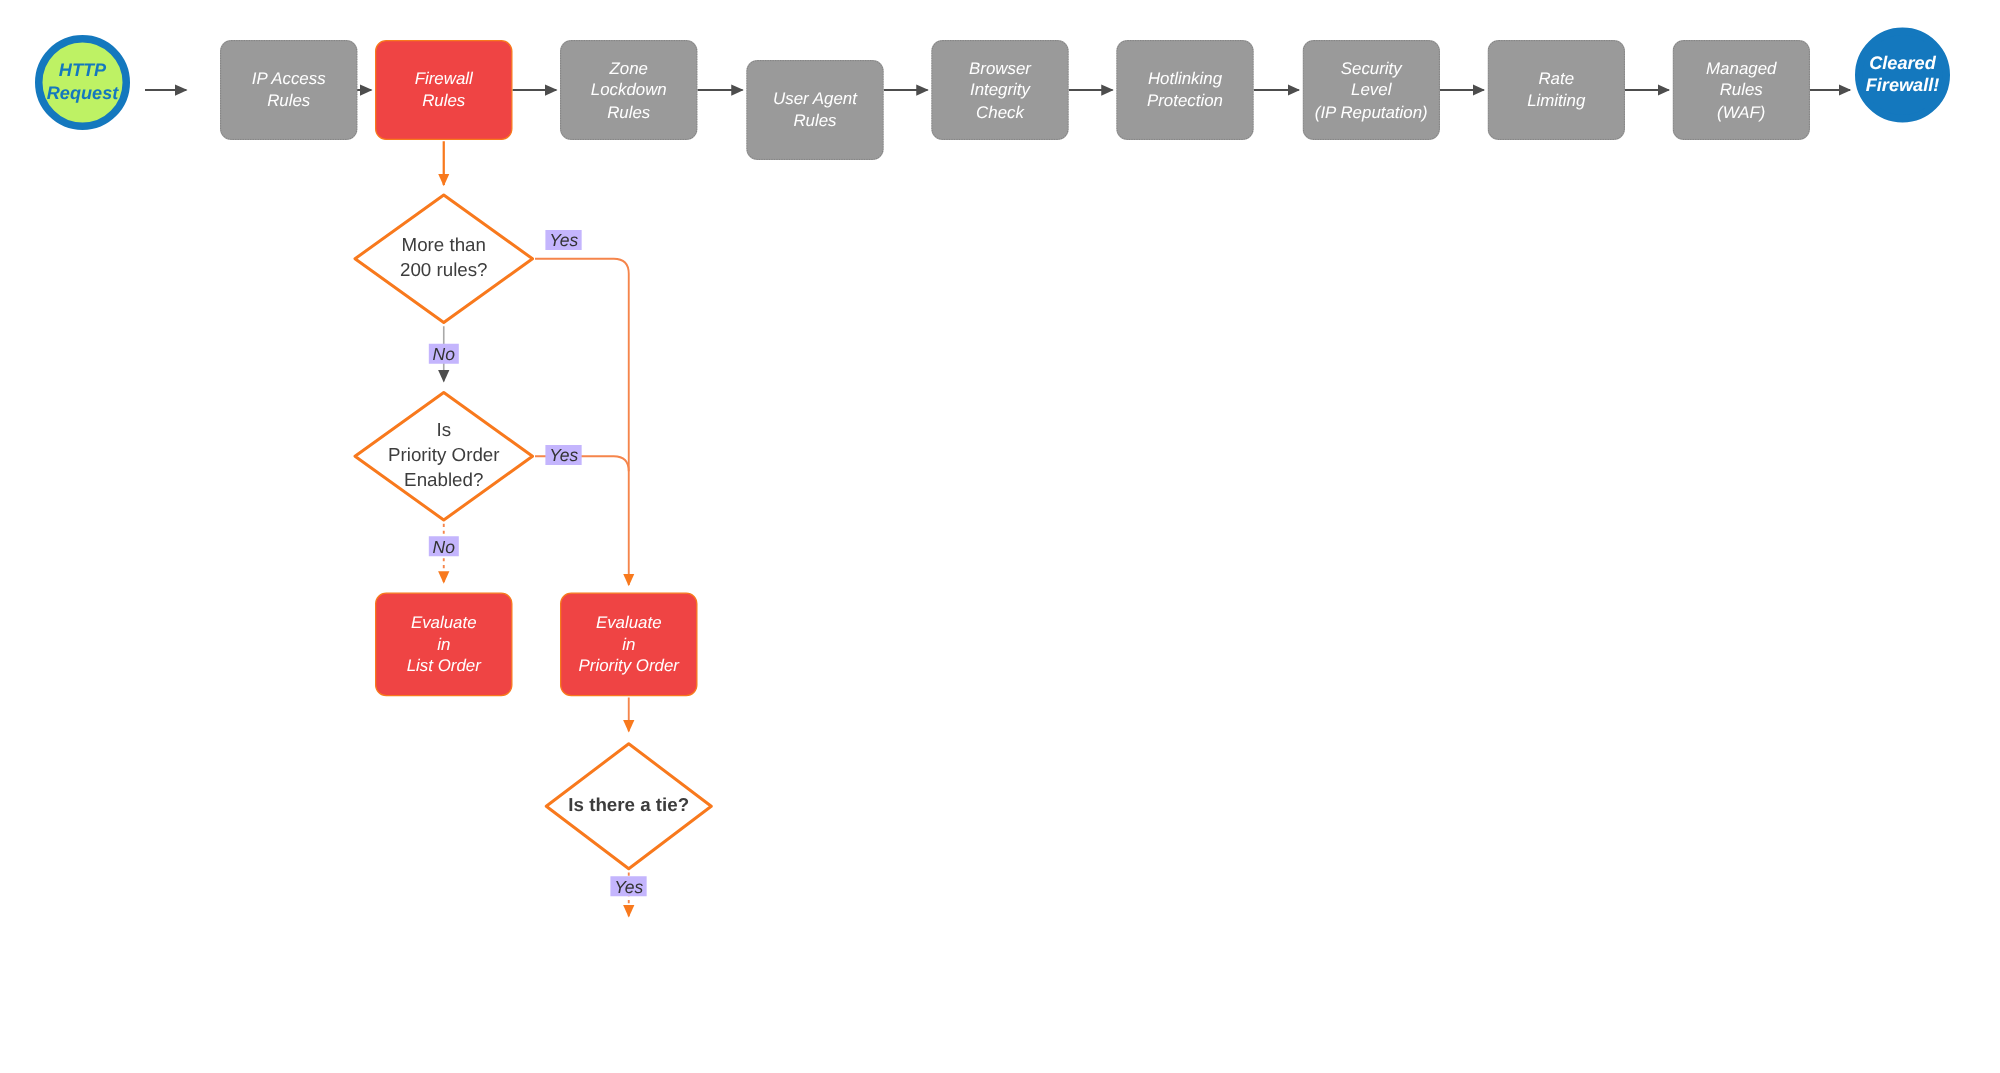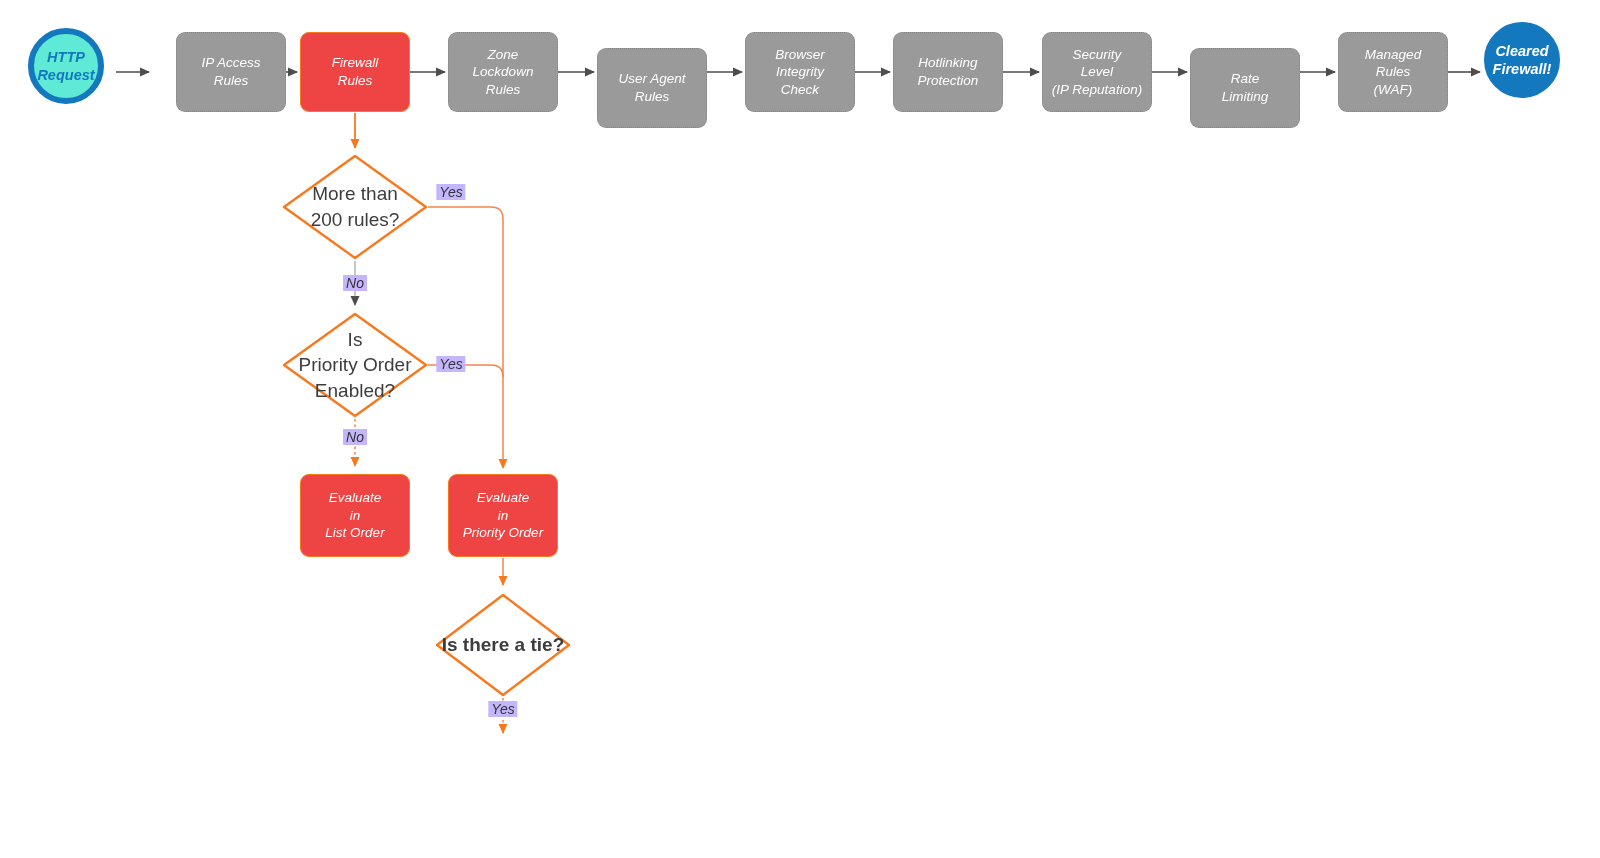--- a/index.html
+++ b/index.html
@@ -11,29 +11,29 @@
           text-align:center; box-sizing:border-box; }
   .node .lbl { white-space:pre-line; display:block; }
 
   .box { width:110px; height:80px; border-radius:9px; font-style:italic;
          font-size:13.5px; line-height:1.3; color:#ffffff; }
   .box.gray   { background:#9A9A9A; border:1px dotted #858585; }
   .box.orange { background:#ef4444; border:1px solid #F8791D; }
 
   .circle { width:76px; height:76px; border-radius:50%; font-weight:bold; font-style:italic;
             font-size:14.5px; line-height:1.25; }
-  .circle.outlined { background:#5eead4; border:6px solid #1478BE; color:#1478BE; }
+  .circle.outlined { background:#bef264; border:6px solid #1478BE; color:#1478BE; }
   .circle.filled   { background:#1478BE; border:6px solid #1478BE; color:#ffffff; }
 
   .diamond { position:absolute; }
   .diamond svg { position:absolute; left:0; top:0; }
   .diamond .dlabel { position:absolute; left:0; top:0; right:0; bottom:0;
                      display:flex; align-items:center; justify-content:center;
                      text-align:center; white-space:pre-line;
-                     font-size:19px; line-height:1.35; color:#3D3D3D; }
+                     font-size:15px; line-height:1.35; color:#3D3D3D; }
 
   .edge-label { position:absolute; transform:translate(-50%,-50%);
                 font-style:italic; font-size:14px; color:#333333;
                 background:#c4b5fd; padding:0 3px; }
 </style>
 </head>
 <body>
 
 <div class="canvas">
 
@@ -111,21 +111,21 @@
     <span class="lbl">Hotlinking
 Protection</span>
   </div>
 
   <div class="node box gray" style="left:1042px; top:32px;">
     <span class="lbl">Security
 Level
 (IP Reputation)</span>
   </div>
 
-  <div class="node box gray" style="left:1190px; top:48px;">
+  <div class="node box gray" style="left:1190px; top:32px;">
     <span class="lbl">Rate
 Limiting</span>
   </div>
 
   <div class="node box gray" style="left:1338px; top:32px;">
     <span class="lbl">Managed
 Rules
 (WAF)</span>
   </div>
 

